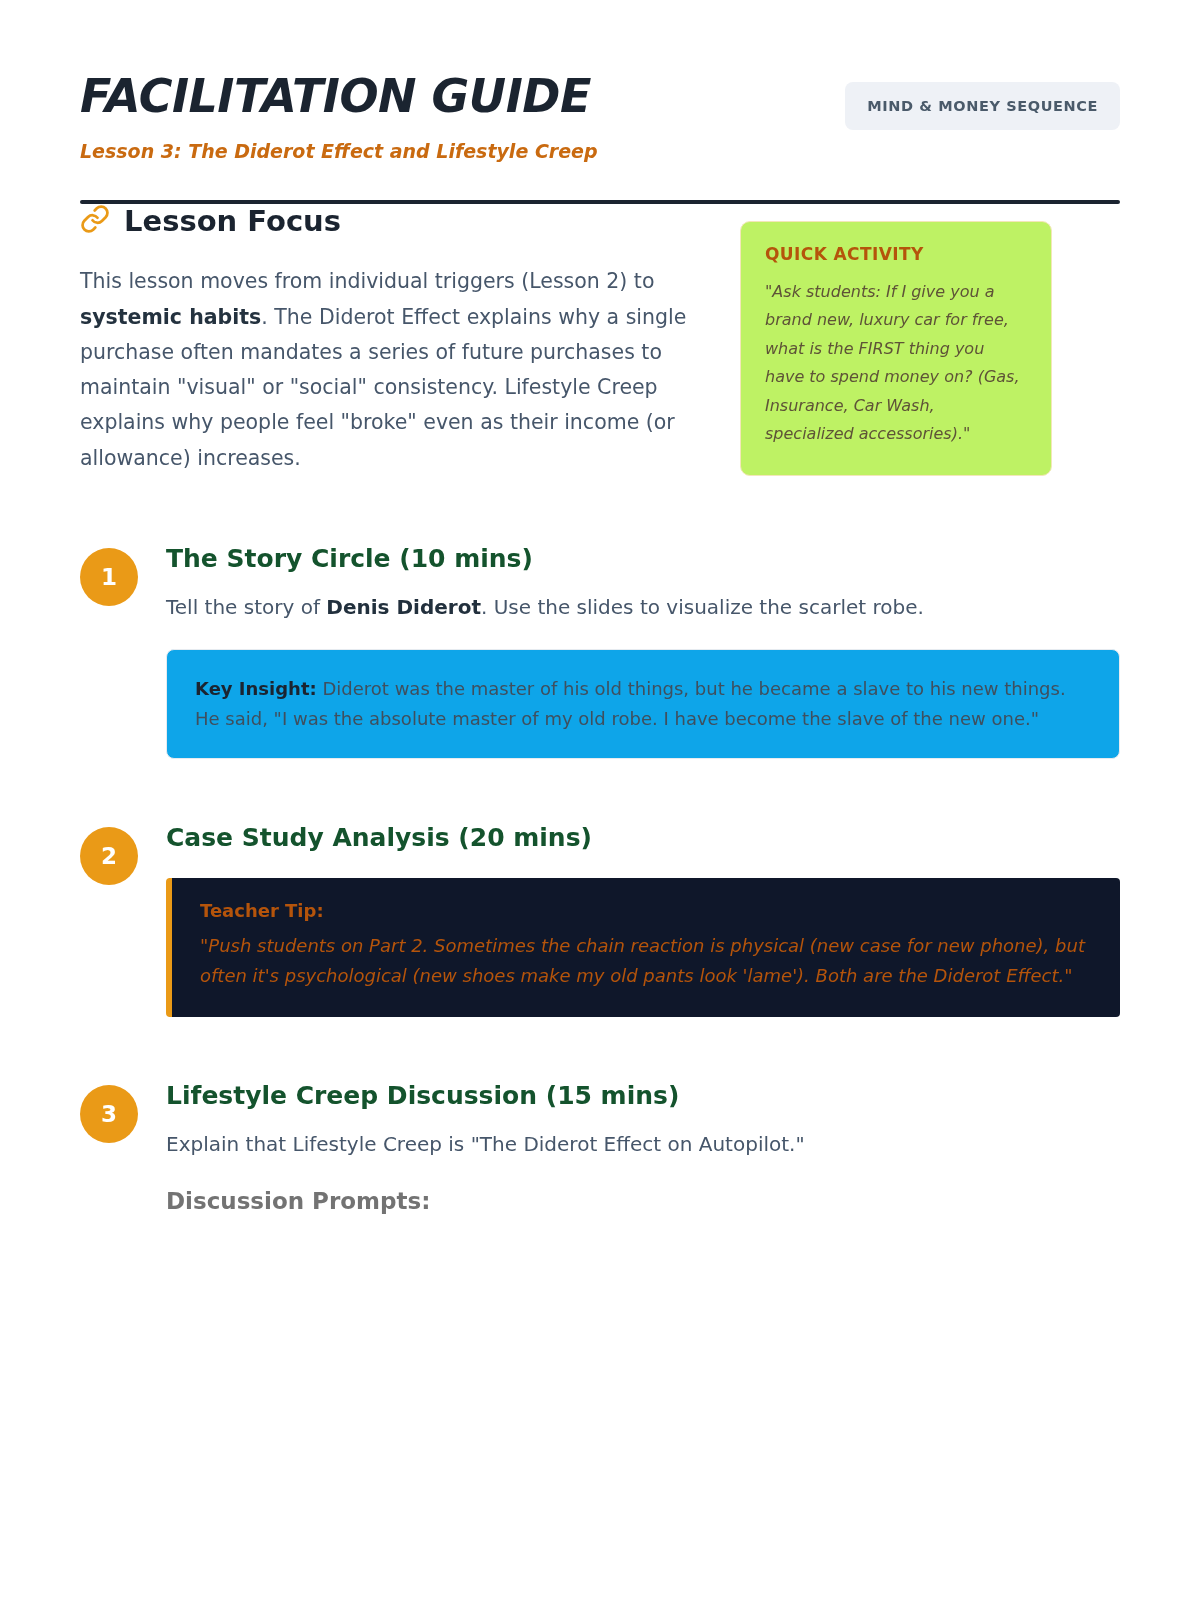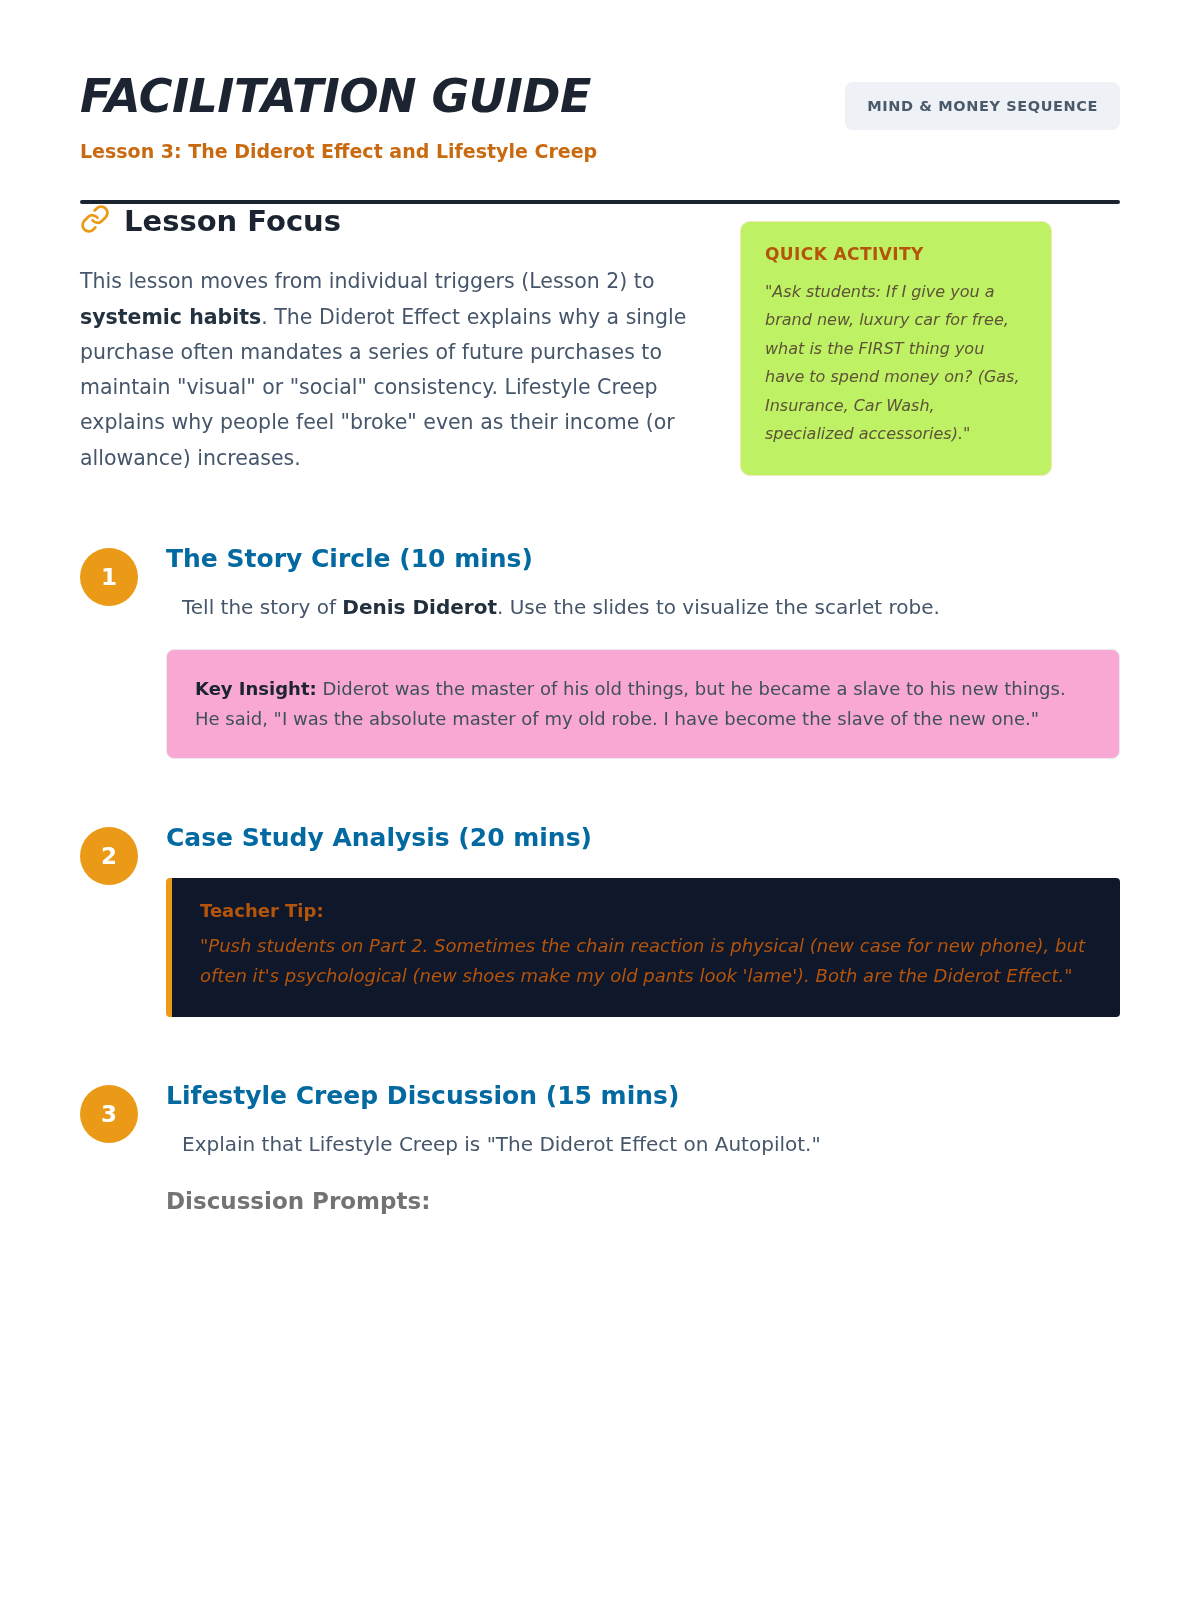--- a/index.html
+++ b/index.html
@@ -37,20 +37,21 @@
     color: #1b2430;
     margin: 0;
     line-height: 1.05;
   }
   .doc-subtitle {
     margin: 20px 0 0 0;
     font-size: 19px;
     font-weight: bold;
     color: #d98324;
     color: #c96a10;
+    font-style: italic;
   }
   .badge {
     background: #eef1f6;
     color: #4a5a6a;
     font-size: 14.5px;
     font-weight: bold;
     letter-spacing: 0.6px;
     padding: 16px 22px;
     border-radius: 8px;
     white-space: nowrap;
@@ -127,34 +128,34 @@
     font-weight: bold;
     display: flex;
     align-items: center;
     justify-content: center;
     margin-top: 6px;
   }
   .step-body { flex: 1 1 auto; padding-top: 2px; }
   .step-title {
     font-size: 25px;
     font-weight: bold;
-    color: #0369a1;
+    color: #14532d;
     margin: 0 0 18px 0;
   }
   .step-text {
     font-size: 20px;
     line-height: 1.6;
     color: #46566a;
-    margin: 16px;
+    margin: 0;
   }
   .step-text b { color: #22303d; }
 
   .insight-box {
     margin-top: 26px;
-    background: #f9a8d4;
+    background: #0ea5e9;
     border: 1px solid #e6ebf0;
     border-radius: 8px;
     padding: 24px 28px;
     font-size: 18px;
     line-height: 1.68;
     color: #3f4f5e;
   }
   .insight-box b { color: #1b2430; }
 
   .tip-box {

